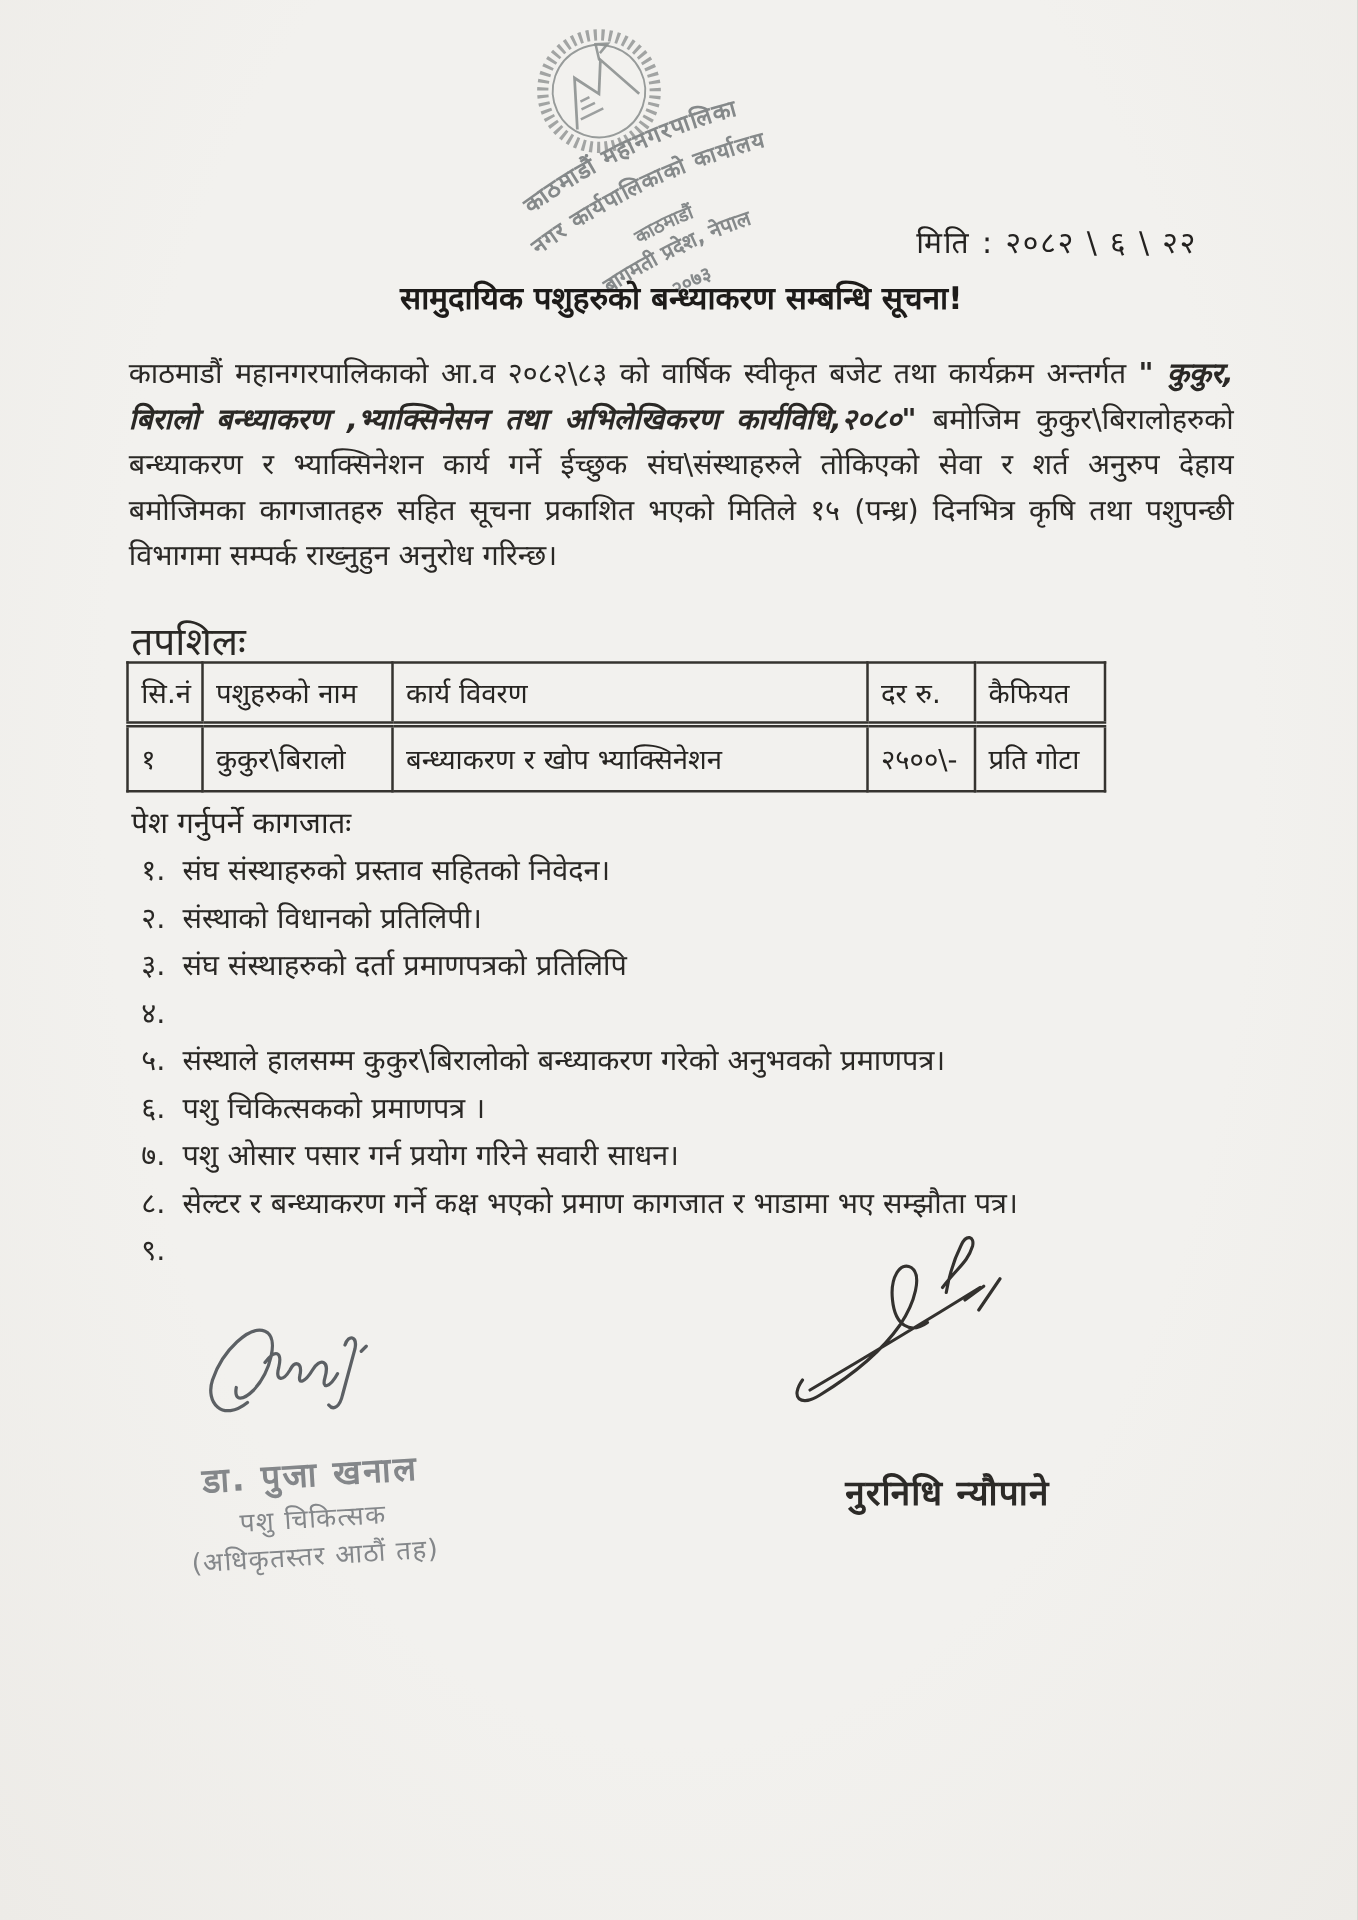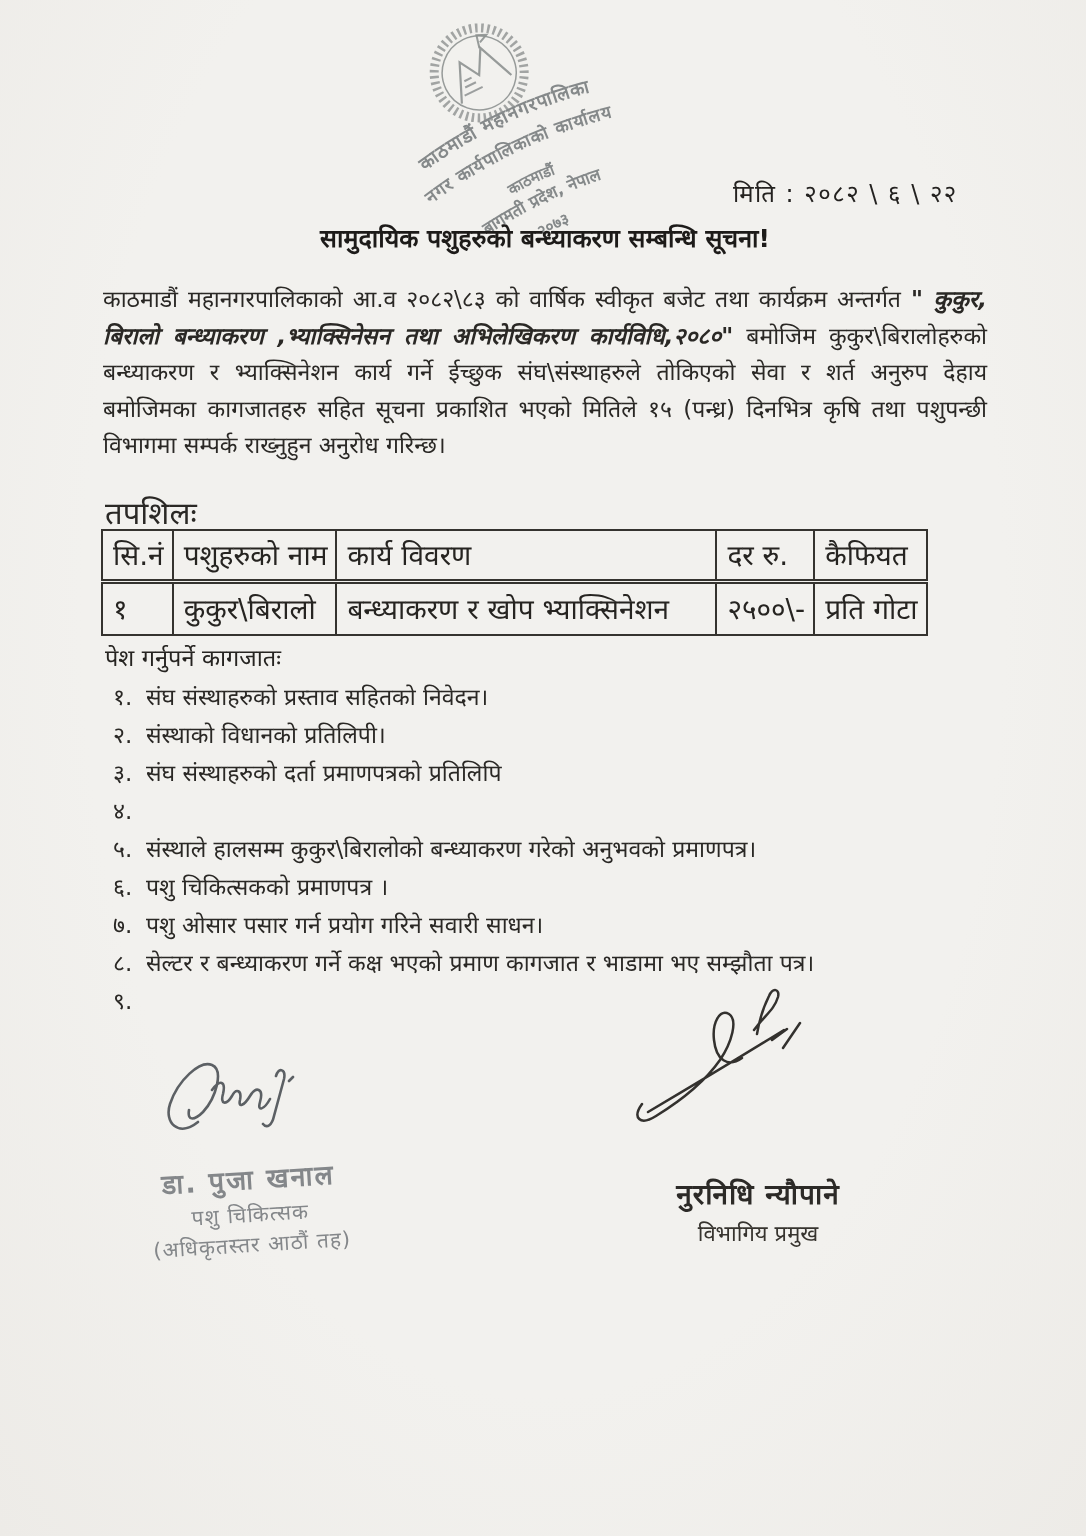--- a/index.html
+++ b/index.html
@@ -20,21 +20,21 @@
   .body-par{
     position:absolute;left:103px;top:281px;width:884px;
     font-size:23px;line-height:36.6px;text-align:justify;color:#2a2825;
   }
   .body-par .quoted{font-weight:700;font-style:italic;}
   .tapasil{
     position:absolute;left:105px;top:491px;font-size:31px;color:#2a2825;
   }
   table.fee-table{
     position:absolute;left:101px;top:529px;border-collapse:collapse;
-    font-size:28px;color:#262421;table-layout:fixed;
+    font-size:22px;color:#262421;table-layout:fixed;
   }
   table.fee-table th,table.fee-table td{
     border:2px solid #35332f;font-weight:400;text-align:left;
     padding:4px 8px 6px 10px;white-space:nowrap;overflow:hidden;
   }
   table.fee-table thead th{border-bottom:5px double #35332f;height:36px;}
   table.fee-table tbody td{height:40px;}
   .col-sn{width:58px;}
   .col-name{width:152px;}
   .col-desc{width:380px;}
@@ -194,16 +194,15 @@
   </svg>
 
   <div class="left-sig-block">
     <div class="sig-name">डा. पुजा खनाल</div>
     <div class="sig-title">पशु चिकित्सक</div>
     <div class="sig-grade">(अधिकृतस्तर आठौं तह)</div>
   </div>
 
   <div class="right-sig-block">
     <div class="sig-name">नुरनिधि न्यौपाने</div>
-    <div class="sig-title">विभागिय प्रमुख</div>
   </div>
 
 </div>
 
 </body></html>

